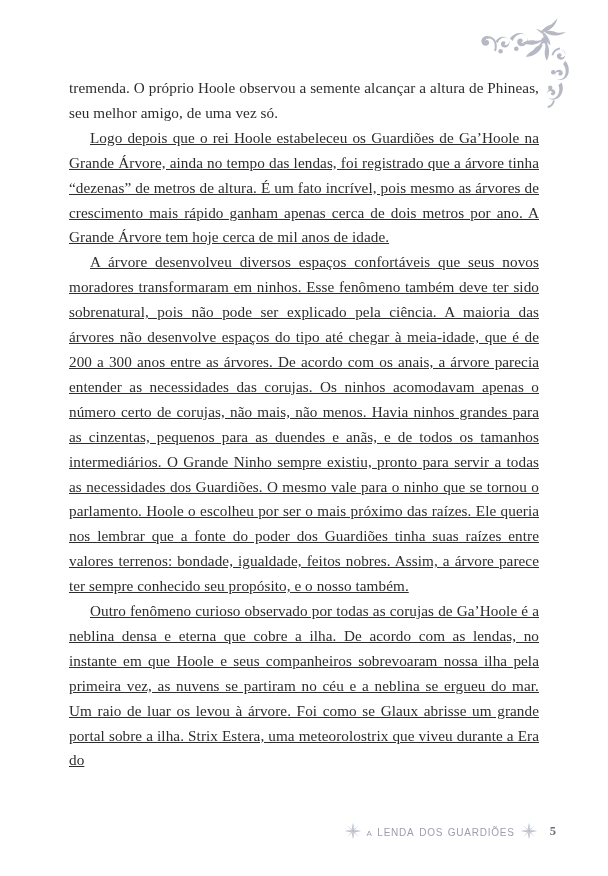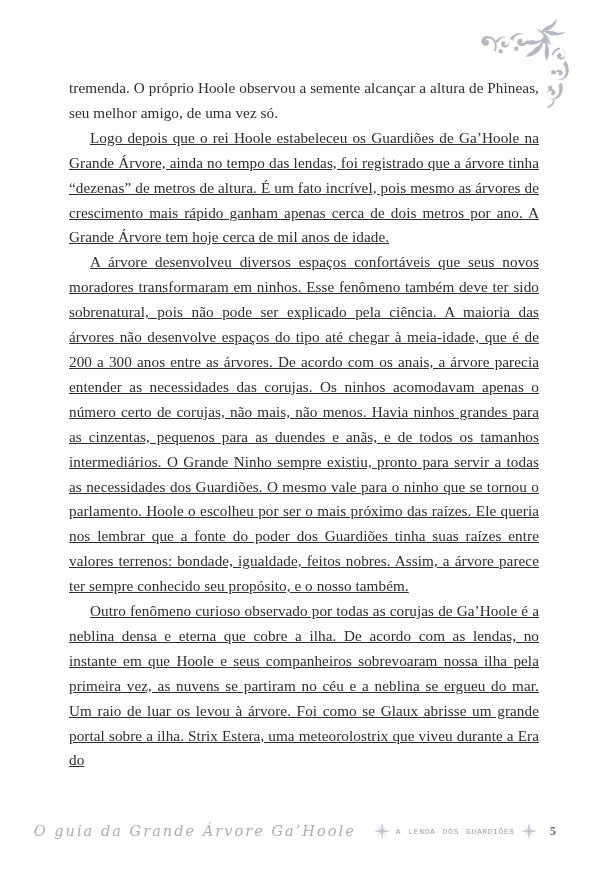--- a/index.html
+++ b/index.html
@@ -71,22 +71,22 @@
     font-style: italic;
     font-size: 14.5px;
     color: #a9acb8;
     letter-spacing: 0.14em;
     white-space: nowrap;
     transform: scaleY(1.04);
     margin-right: 12px;
   }
 
   .foot-smallcaps {
-    font-family: Liberation Mono, monospace;
-    font-size: 11px;
+    font-family: Liberation Sans, sans-serif;
+    font-size: 14px;
     font-variant: small-caps;
     text-transform: lowercase;
     color: #9b9eac;
     letter-spacing: 0.055em;
     white-space: nowrap;
   }
   .foot-smallcaps::first-letter { font-size: 11.2px; }
 
   .snowflake {
     width: 18px;
@@ -143,21 +143,20 @@
 
   <div class="body-text">
     <p>tremenda. O próprio Hoole observou a semente alcançar a altura de Phineas, seu melhor amigo, de uma vez só.</p>
     <p class="indent">Logo depois que o rei Hoole estabeleceu os Guardiões de Ga’Hoole na Grande Árvore, ainda no tempo das lendas, foi registrado que a árvore tinha “dezenas” de metros de altura. É um fato incrível, pois mesmo as árvores de crescimento mais rápido ganham apenas cerca de dois metros por ano. A Grande Árvore tem hoje cerca de mil anos de idade.</p>
     <p class="indent">A árvore desenvolveu diversos espaços confortáveis que seus novos moradores transformaram em ninhos. Esse fenômeno também deve ter sido sobrenatural, pois não pode ser explicado pela ciência. A maioria das árvores não desenvolve espaços do tipo até chegar à meia-idade, que é de 200 a 300 anos entre as árvores. De acordo com os anais, a árvore parecia entender as necessidades das corujas. Os ninhos acomodavam apenas o número certo de corujas, não mais, não menos. Havia ninhos grandes para as cinzentas, pequenos para as duendes e anãs, e de todos os tamanhos intermediários. O Grande Ninho sempre existiu, pronto para servir a todas as necessidades dos Guardiões. O mesmo vale para o ninho que se tornou o parlamento. Hoole o escolheu por ser o mais próximo das raízes. Ele queria nos lembrar que a fonte do poder dos Guardiões tinha suas raízes entre valores terrenos: bondade, igualdade, feitos nobres. Assim, a árvore parece ter sempre conhecido seu propósito, e o nosso também.</p>
     <p class="indent">Outro fenômeno curioso observado por todas as corujas de Ga’Hoole é a neblina densa e eterna que cobre a ilha. De acordo com as lendas, no instante em que Hoole e seus companheiros sobrevoaram nossa ilha pela primeira vez, as nuvens se partiram no céu e a neblina se ergueu do mar. Um raio de luar os levou à árvore. Foi como se Glaux abrisse um grande portal sobre a ilha. Strix Estera, uma meteorolostrix que viveu durante a Era do</p>
   </div>
 
   <div class="page-footer">
 
-    <span class="foot-script">O guia da Grande Árvore Ga’Hoole</span>
 
     <span class="snowflake">
       <svg viewBox="0 0 24 24" xmlns="http://www.w3.org/2000/svg">
         <g fill="#b8bcc9">
           <path d="M12 0.8l1.5 8.2L12 12l-1.5-3z"></path>
           <path d="M12 23.2l1.5-8.2L12 12l-1.5 3z"></path>
           <path d="M0.8 12l8.2-1.5L12 12l-3 1.5z"></path>
           <path d="M23.2 12l-8.2-1.5L12 12l3 1.5z"></path>
           <path d="M4.1 4.1l6.2 5.6L12 12l-2.3-1.7z"></path>
           <path d="M19.9 19.9l-6.2-5.6L12 12l2.3 1.7z"></path>

